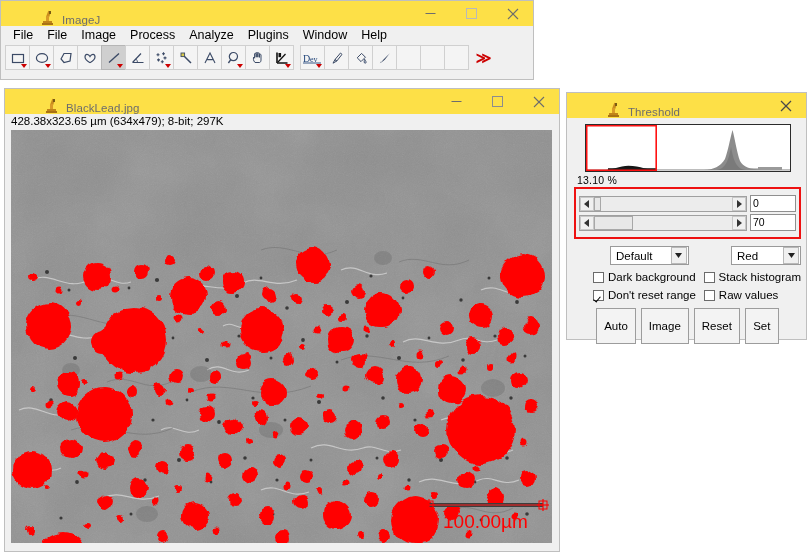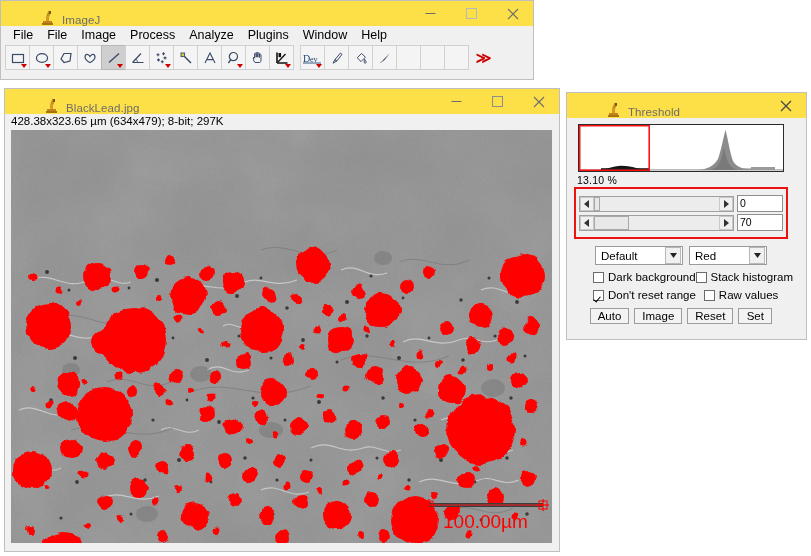--- a/index.html
+++ b/index.html
@@ -108,21 +108,21 @@
     background: #8f8f8f;
   }
   #canvas svg { display:block; }
 
   
   #threshold-window {
     left: 566px; top: 92px; width: 241px; height: 248px;
     border: 1px solid #bfbfbf;
     background: #f0f0f0;
   }
-  #thr-body { padding: 4px 18px 0 7px; position: relative; border-radius: 12px; }
+  #thr-body { padding: 4px 5px 0 7px; position: relative; border-radius: 12px; }
   #histogram {
     width: 206px; height: 48px; background: #fff;
     border: 1px solid #2b2b2b; box-sizing: border-box;
     position: relative; margin: 2px auto 0 auto;
   }
   #histogram svg { display:block; }
   #hist-pct {
     font-size: 10.5px; color: #000; margin: 2px 0 0 3px; letter-spacing:.2px;
   }
   #slider-group {
@@ -149,21 +149,21 @@
     width: 46px; height: 17px; margin-left: 3px;
     border: 1px solid #8f8f8f; background: #fff; box-sizing: border-box;
     font-size: 10.5px; color: #000; padding-left: 2px; line-height: 15px;
   }
   #thr-selects {
     display: flex; justify-content: center; gap: 6px; margin-top: 7px;
   }
   .combo {
     height: 19px; border: 1px solid #9a9a9a; background: #fff;
     box-sizing: border-box; display: flex; align-items: center;
-    font-size: 11.5px; color:#000;
+    font-size: 11.5px; color:#000;margin-left:36px;
   }
   .combo .lab { padding-left: 5px; flex: 1 1 auto; white-space: nowrap; }
   .combo .arrowbox {
     width: 16px; height: 17px; margin: 0 1px 0 0;
     background: #f0f0f0; border: 1px solid #b8b8b8; box-sizing: border-box;
     display: flex; align-items: center; justify-content: center;
   }
   #combo-method { width: 88px; }
   #combo-color  { width: 78px; align-items: center; }
   .chk-row {
@@ -178,21 +178,21 @@
   .chk-box.on::after {
     content: ""; position: absolute; left: 1px; top: 4px;
     width: 3px; height: 6px; border: solid #000;
     border-width: 0 1.6px 1.6px 0; transform: rotate(40deg);
   }
   .chk-gap { width: 8px; }
   #thr-buttons {
     display: flex; justify-content: center; gap: 5px; margin-top: 7px;
   }
   .btn {
-    min-width: 34px; height: 16px; padding: 0 7px;
+    min-width: 34px; height: 36px; padding: 0 7px;
     border: 1px solid #9c9c9c; background: #f3f3f3;
     box-sizing: border-box; font-size: 11.5px; color: #000;
     display: flex; align-items: center; justify-content: center;
   }
 </style>
 </head>
 <body>
 
 <div id="root">
 

